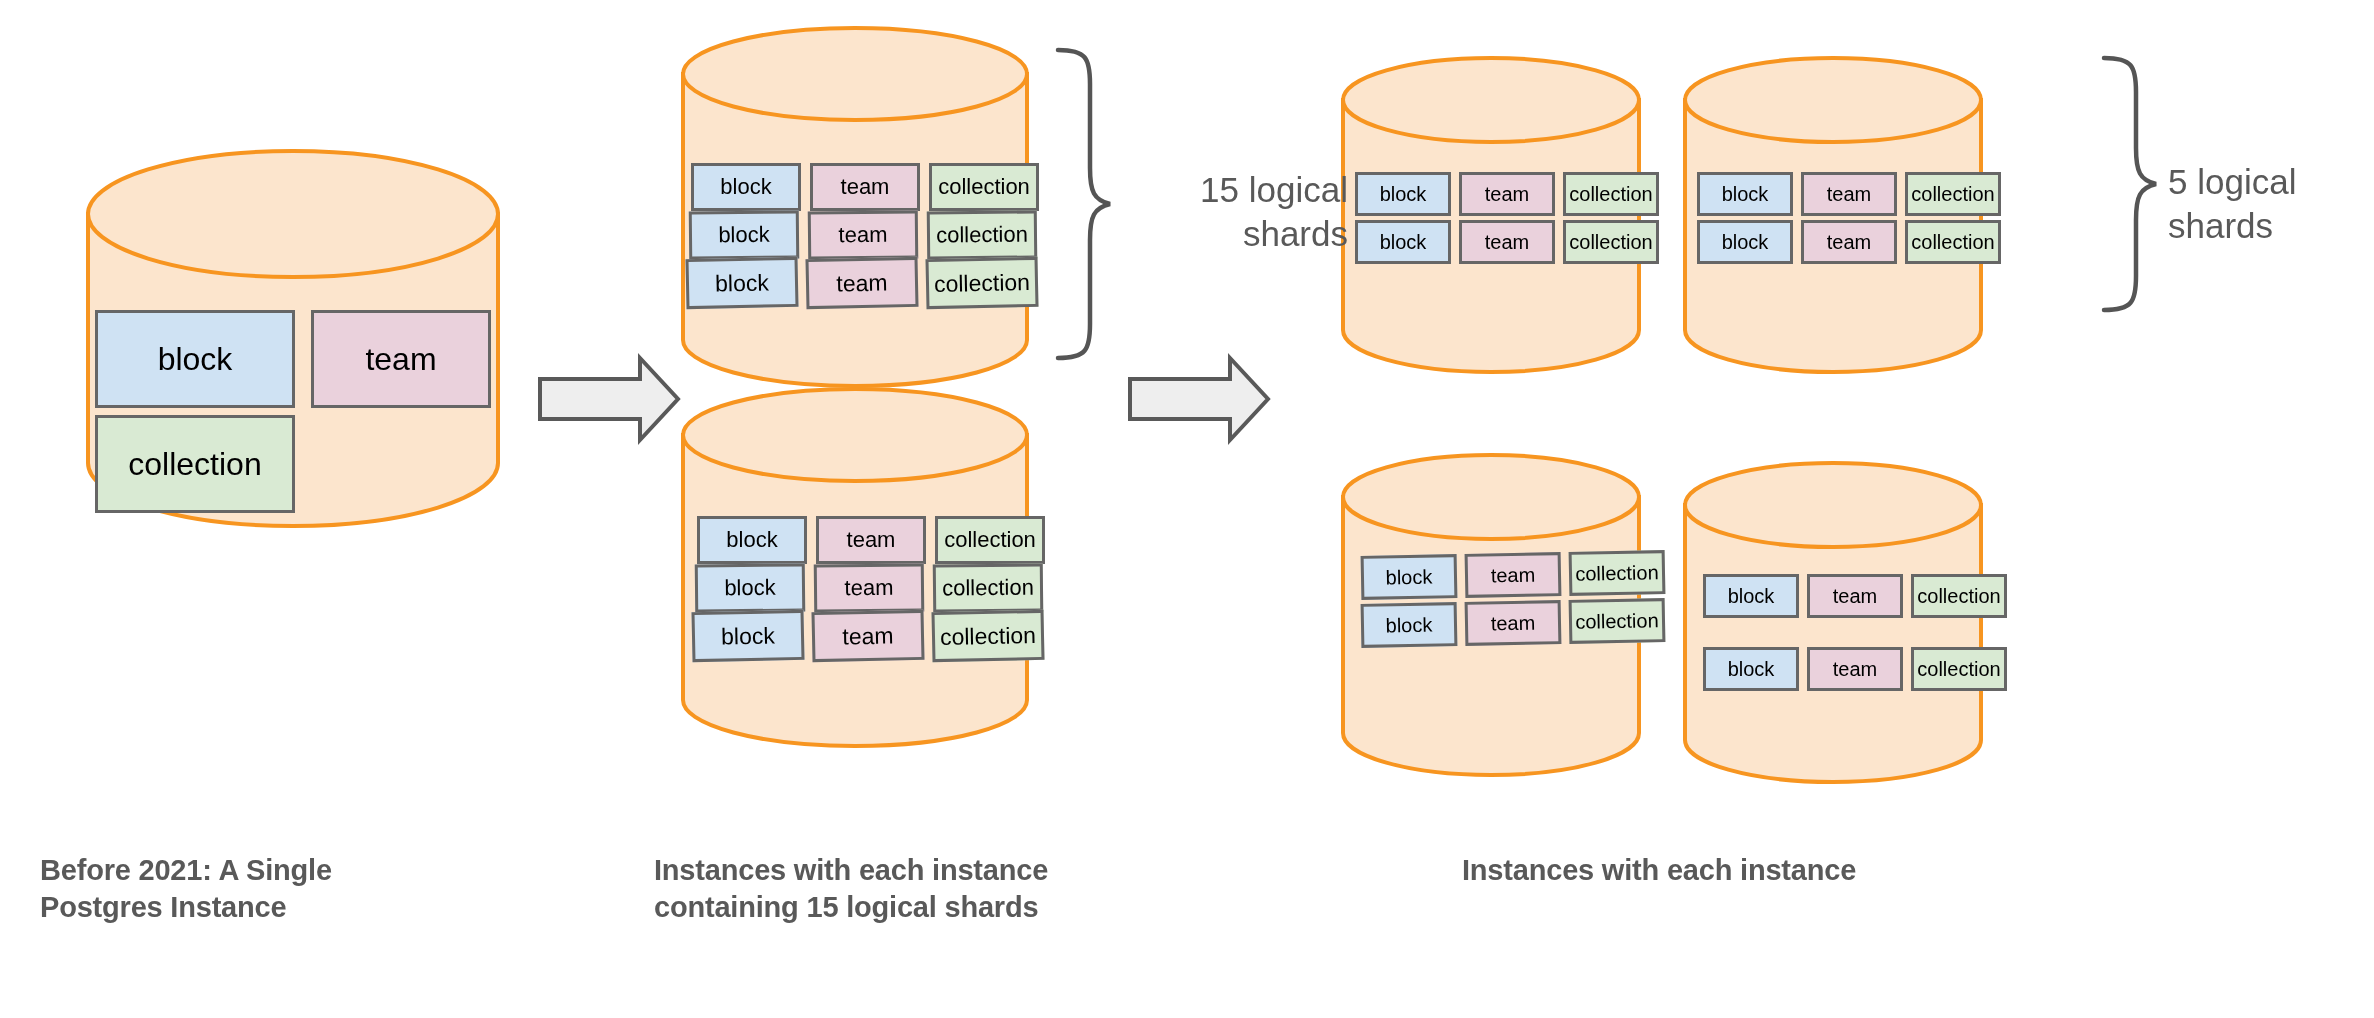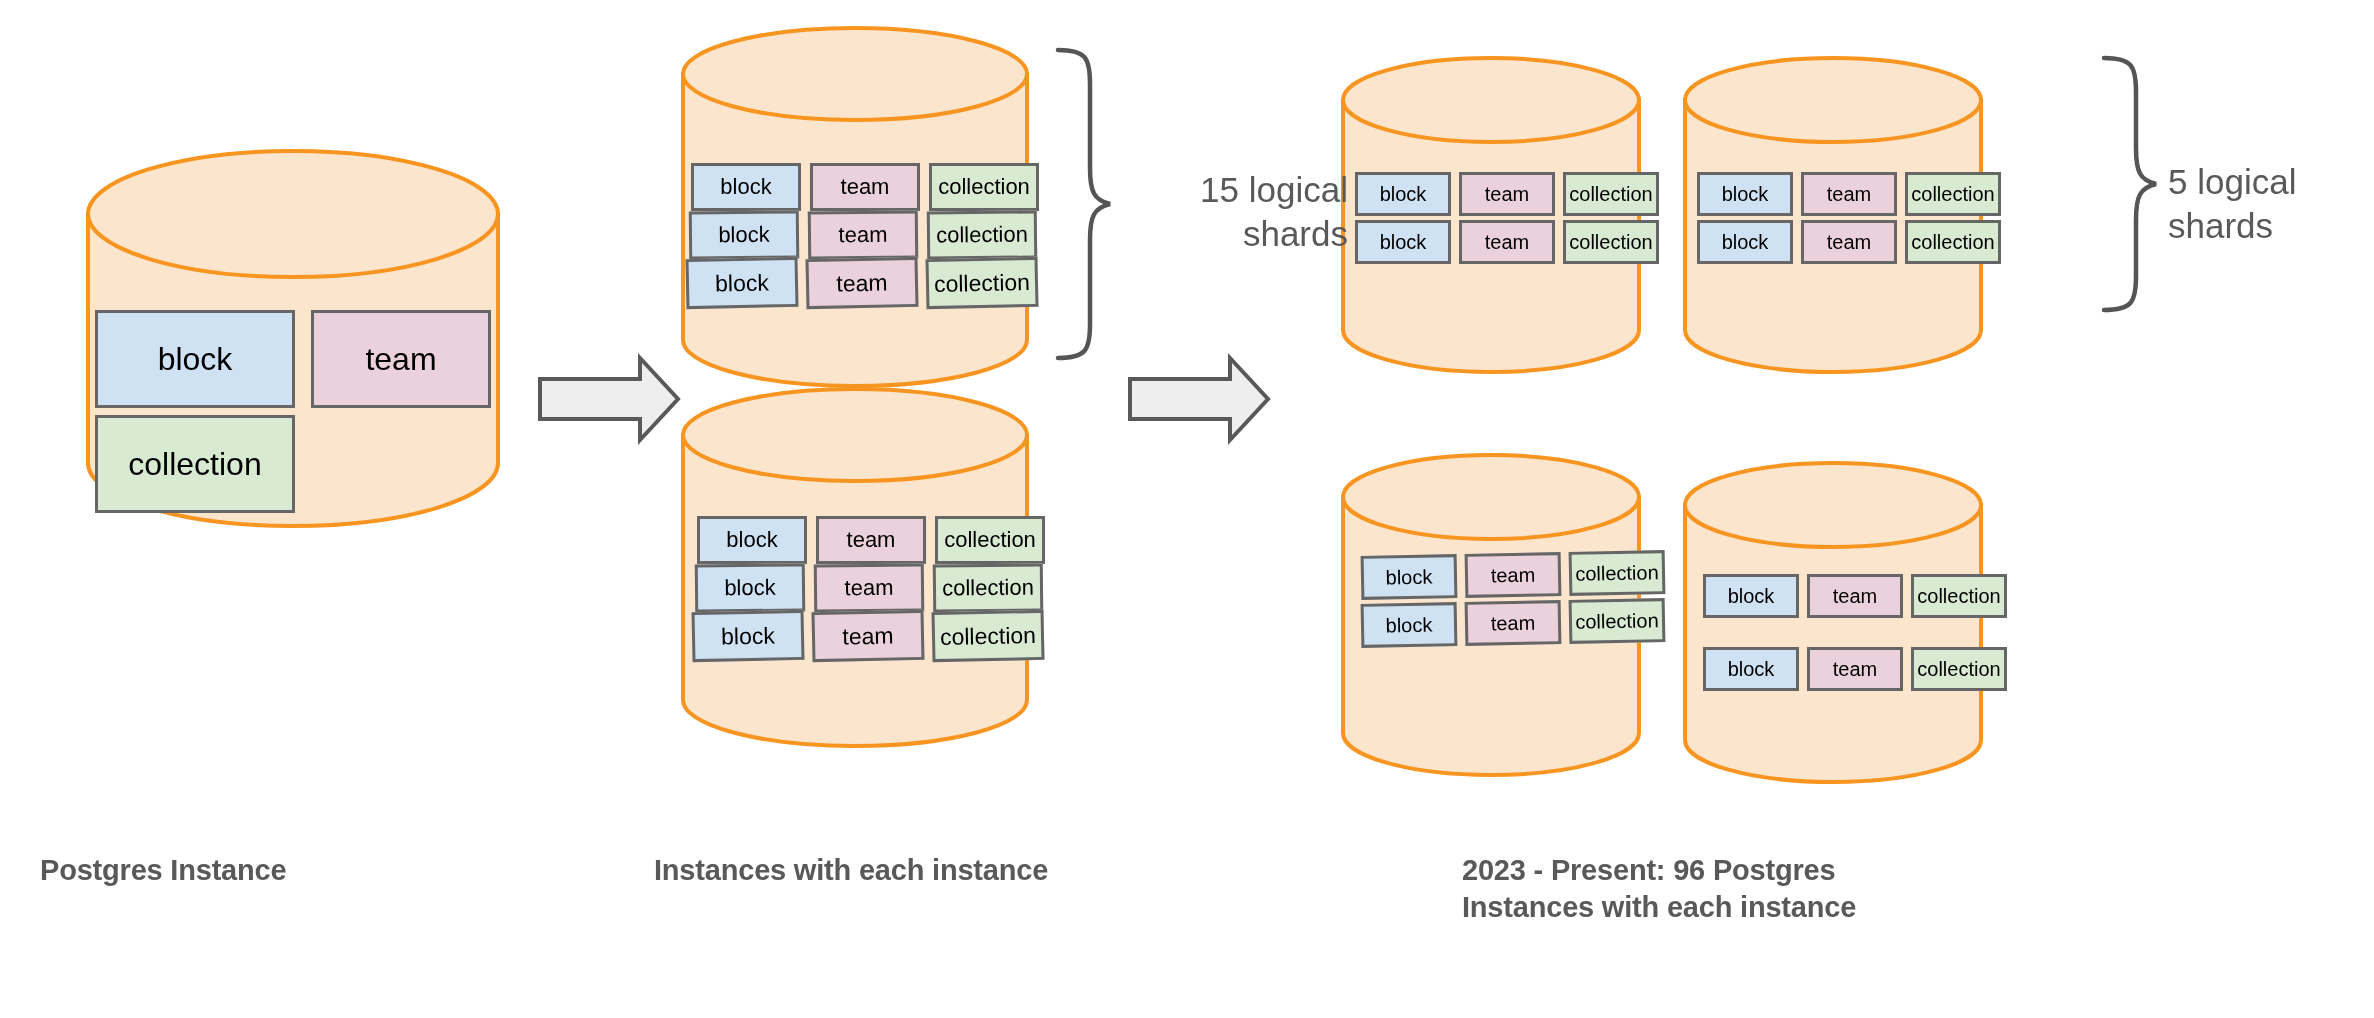--- a/index.html
+++ b/index.html
@@ -173,25 +173,26 @@
     <div>15 logical</div>
     <div>shards</div>
   </div>
 
   <div class="brace-label" style="left:2168px;top:160px;width:210px;">
     <div>5 logical</div>
     <div>shards</div>
   </div>
 
   <div class="caption" style="left:40px;top:852px;width:470px;">
+    <div>Before 2021: A Single</div>
     <div>Postgres Instance</div>
   </div>
 
   <div class="caption" style="left:654px;top:852px;width:600px;">
     <div>Instances with each instance</div>
+    <div>containing 15 logical shards</div>
   </div>
 
   <div class="caption" style="left:1462px;top:852px;width:620px;">
-    <div>2023 - Present: 96 Postgres</div>
     <div>Instances with each instance</div>
   </div>
 
 </div>
 
 </body></html>

